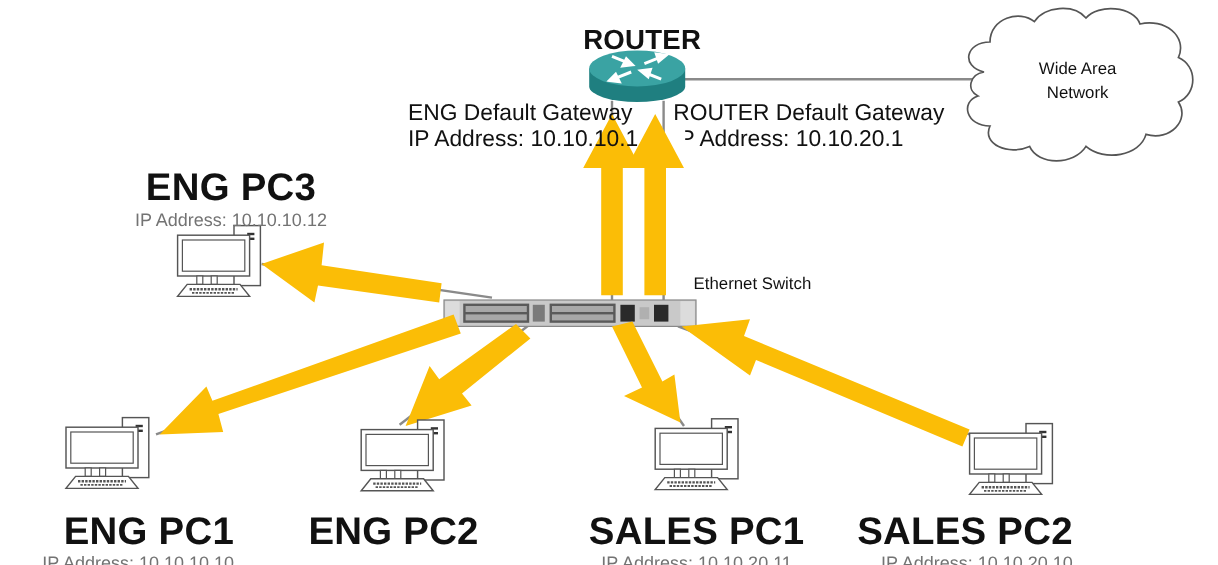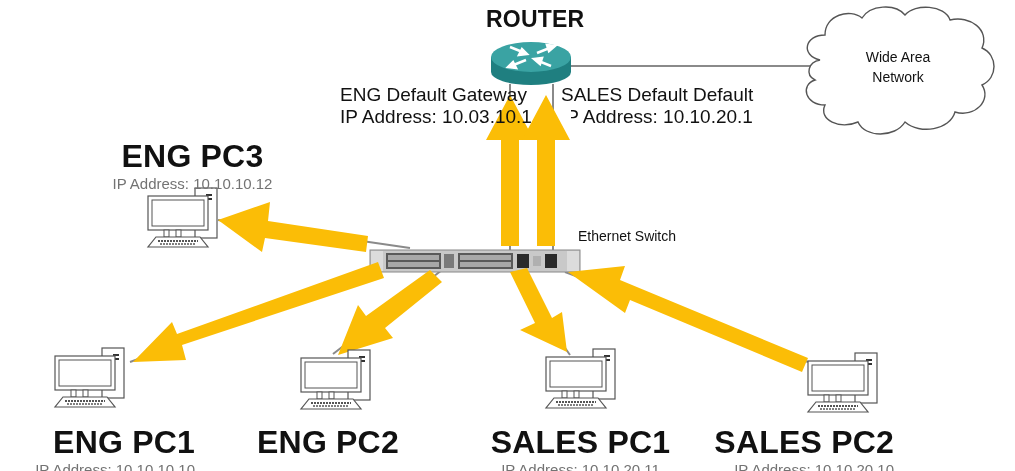--- a/index.html
+++ b/index.html
@@ -140,28 +140,28 @@
     <rect x="8" y="11" width="60" height="34" fill="#fff" stroke="#555" stroke-width="1.2"></rect>
     <rect x="12" y="15" width="52" height="26" fill="#fff" stroke="#555" stroke-width="1"></rect>
     <rect x="24" y="45" width="5" height="7" fill="#fff" stroke="#555" stroke-width="1"></rect>
     <rect x="36" y="45" width="5" height="7" fill="#fff" stroke="#555" stroke-width="1"></rect>
     <polygon points="8,62 68,62 60,52 16,52" fill="#fff" stroke="#555" stroke-width="1.2"></polygon>
     <line x1="18" y1="56" x2="58" y2="56" stroke="#555" stroke-width="2" stroke-dasharray="2,1"></line>
     <line x1="20" y1="59" x2="56" y2="59" stroke="#555" stroke-width="1.5" stroke-dasharray="2,1"></line>
   </g>
 </svg>
 
-<div class="abs title" style="left:486px; top:6px; font-size:23px;">ROUTER</div>
+<div class="abs title" style="left:486px; top:20px; font-size:23px;">ROUTER</div>
 
 <div class="abs gw" style="left:340px; top:84px; background:transparent;">
   <div>ENG Default Gateway</div>
-  <div>IP Address: 10.03.10.1</div>
+  <div>IP Address: 10.10.10.1</div>
 </div>
 <div class="abs gw" style="left:561px; top:84px;">
-  <div>SALES Default Default</div>
+  <div>ROUTER Default Gateway</div>
   <div style="clip-path: inset(0 0 0 10px);">IP Address: 10.10.20.1</div>
 </div>
 
 <div class="abs" style="left:100px; top:138px; width:185px; text-align:center;">
   <div class="title">ENG PC3</div>
   <div class="sub">IP Address: 10.10.10.12</div>
 </div>
 
 <div class="abs" style="left:0px; top:424px; width:195px; text-align:right;">
   <div class="title">ENG PC1</div>

